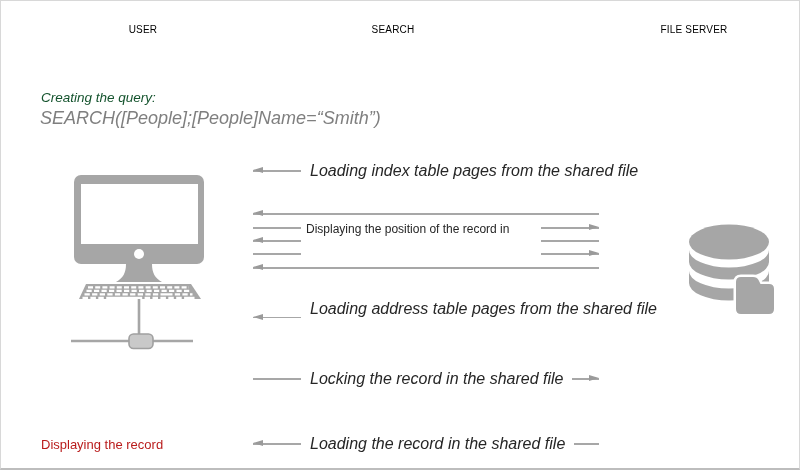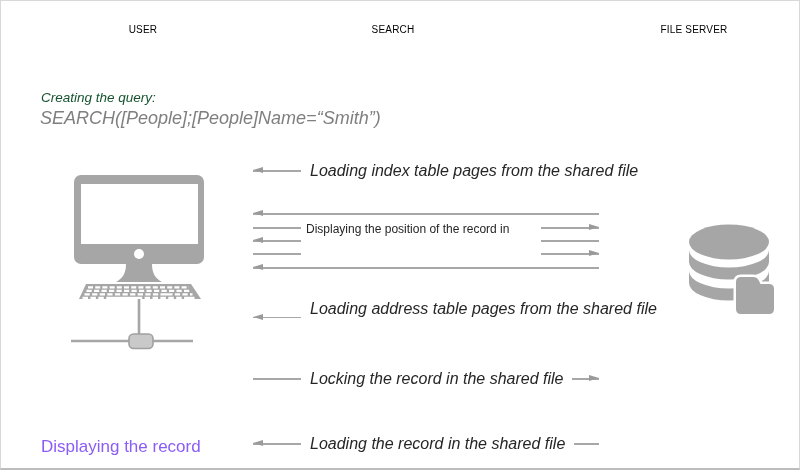--- a/index.html
+++ b/index.html
@@ -21,21 +21,21 @@
   .query-caption {
     position:absolute; left:40px; top:89px;
     font-size:13.5px; color:#14532d; white-space:nowrap;font-style:italic;
   }
   .query-code {
     position:absolute; left:39px; top:107px;
     font-size:18px; font-style:italic; color:#7f7f7f; white-space:nowrap;
   }
   .footer-label {
     position:absolute; left:40px; top:436px;
-    font-size:17px; color:#8b5cf6; white-space:nowrap;
+    font-size:13px; color:#b91c1c; white-space:nowrap;
   }
 
   
   .msg-row {
     position:absolute; left:252px; width:346px; height:16px;
     display:flex; align-items:center;
   }
   .connector { height:1.5px; background:#a7a7a7; position:relative; }
   .conn-fixed { width:48px; flex:none; }
   .conn-grow  { flex:1; }

